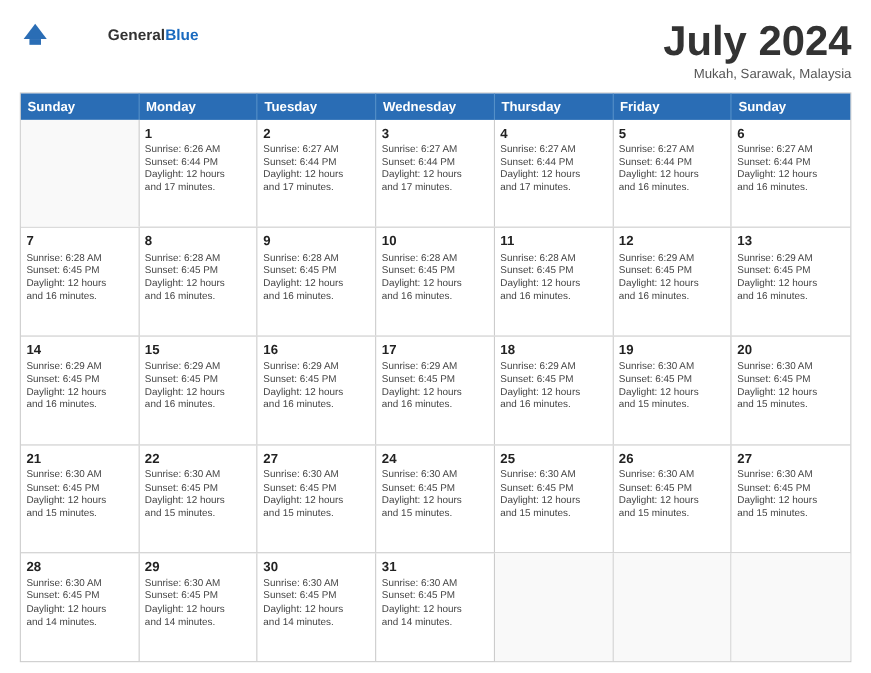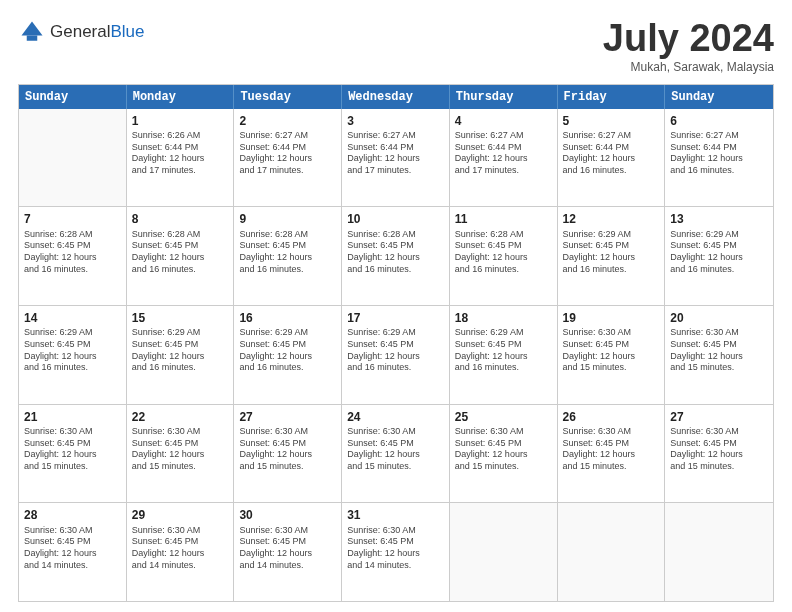--- a/index.html
+++ b/index.html
@@ -22,23 +22,24 @@
       justify-content: space-between;
       align-items: flex-start;
       margin-bottom: 10px;
     }
     .logo {
       display: flex;
       align-items: center;
       gap: 4px;
     }
     .logo-text {
-      font-size: 17px;
-      font-weight: normal;
+      font-size: 14px;
+      font-weight: bold;
       line-height: 1.1;
+      margin-left: 48px;
     }
     .logo-text .general { color: #333; }
     .logo-text .blue { color: #1a6abf; }
     .logo-icon {
       width: 28px;
       height: 28px;
     }
     .title-block {
       text-align: right;
     }
@@ -56,21 +57,20 @@
     .calendar {
       flex: 1;
       display: flex;
       flex-direction: column;
       border: 1px solid #ccc;
     }
     .cal-header {
       display: grid;
       grid-template-columns: repeat(7, 1fr);
       background: #2a6db5;
-      font-family: Liberation Mono, monospace;
     }
     .cal-header-cell {
       color: #fff;
       font-size: 12px;
       font-weight: bold;
       padding: 5px 6px;
       text-align: left;
       border-right: 1px solid #5590c8;
     }
     .cal-header-cell:last-child { border-right: none; }

